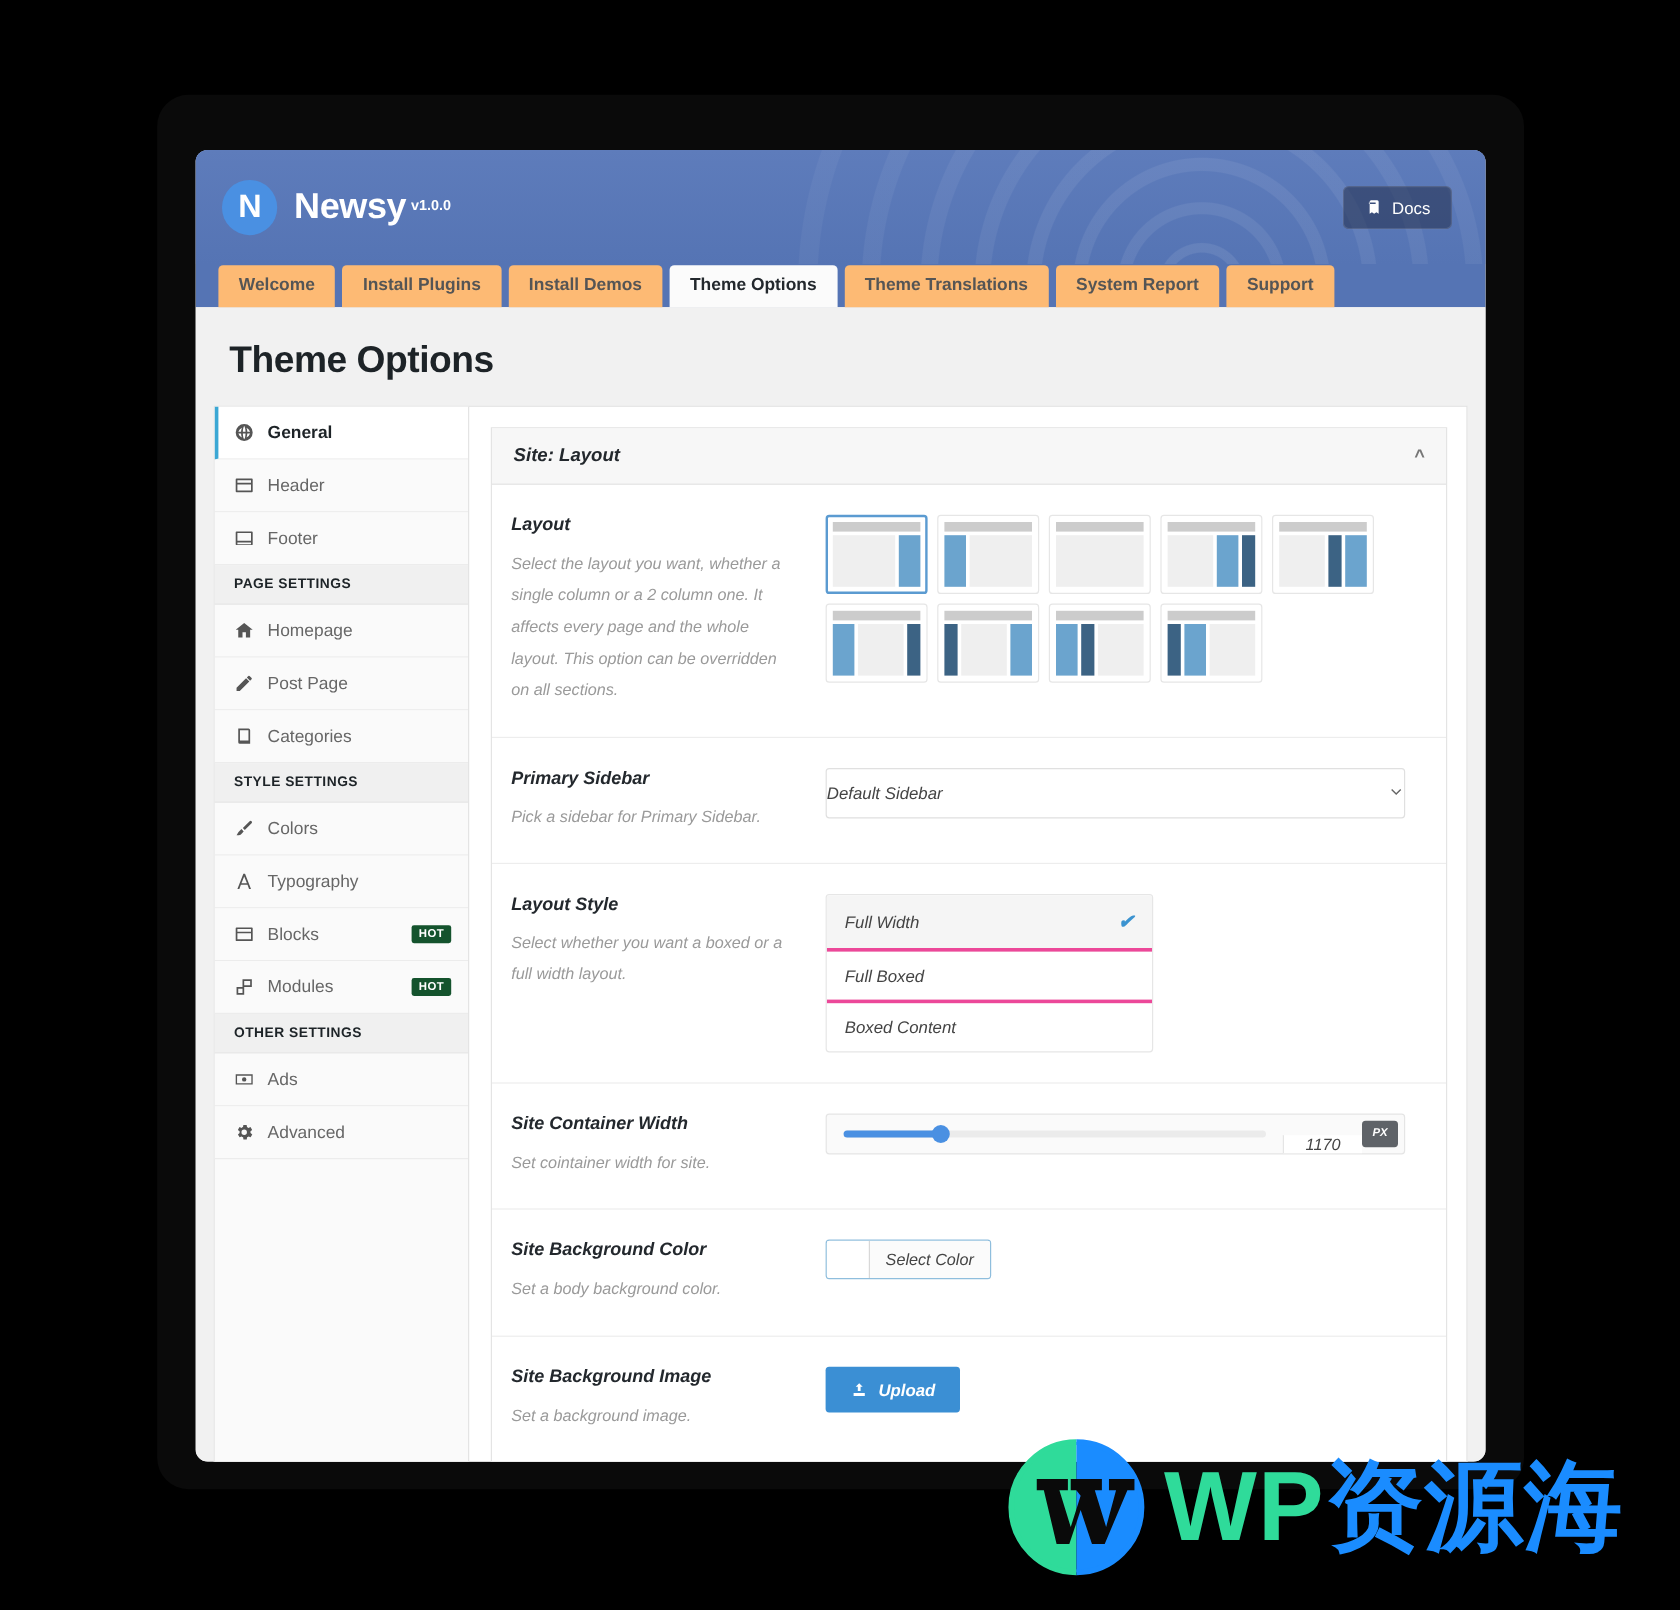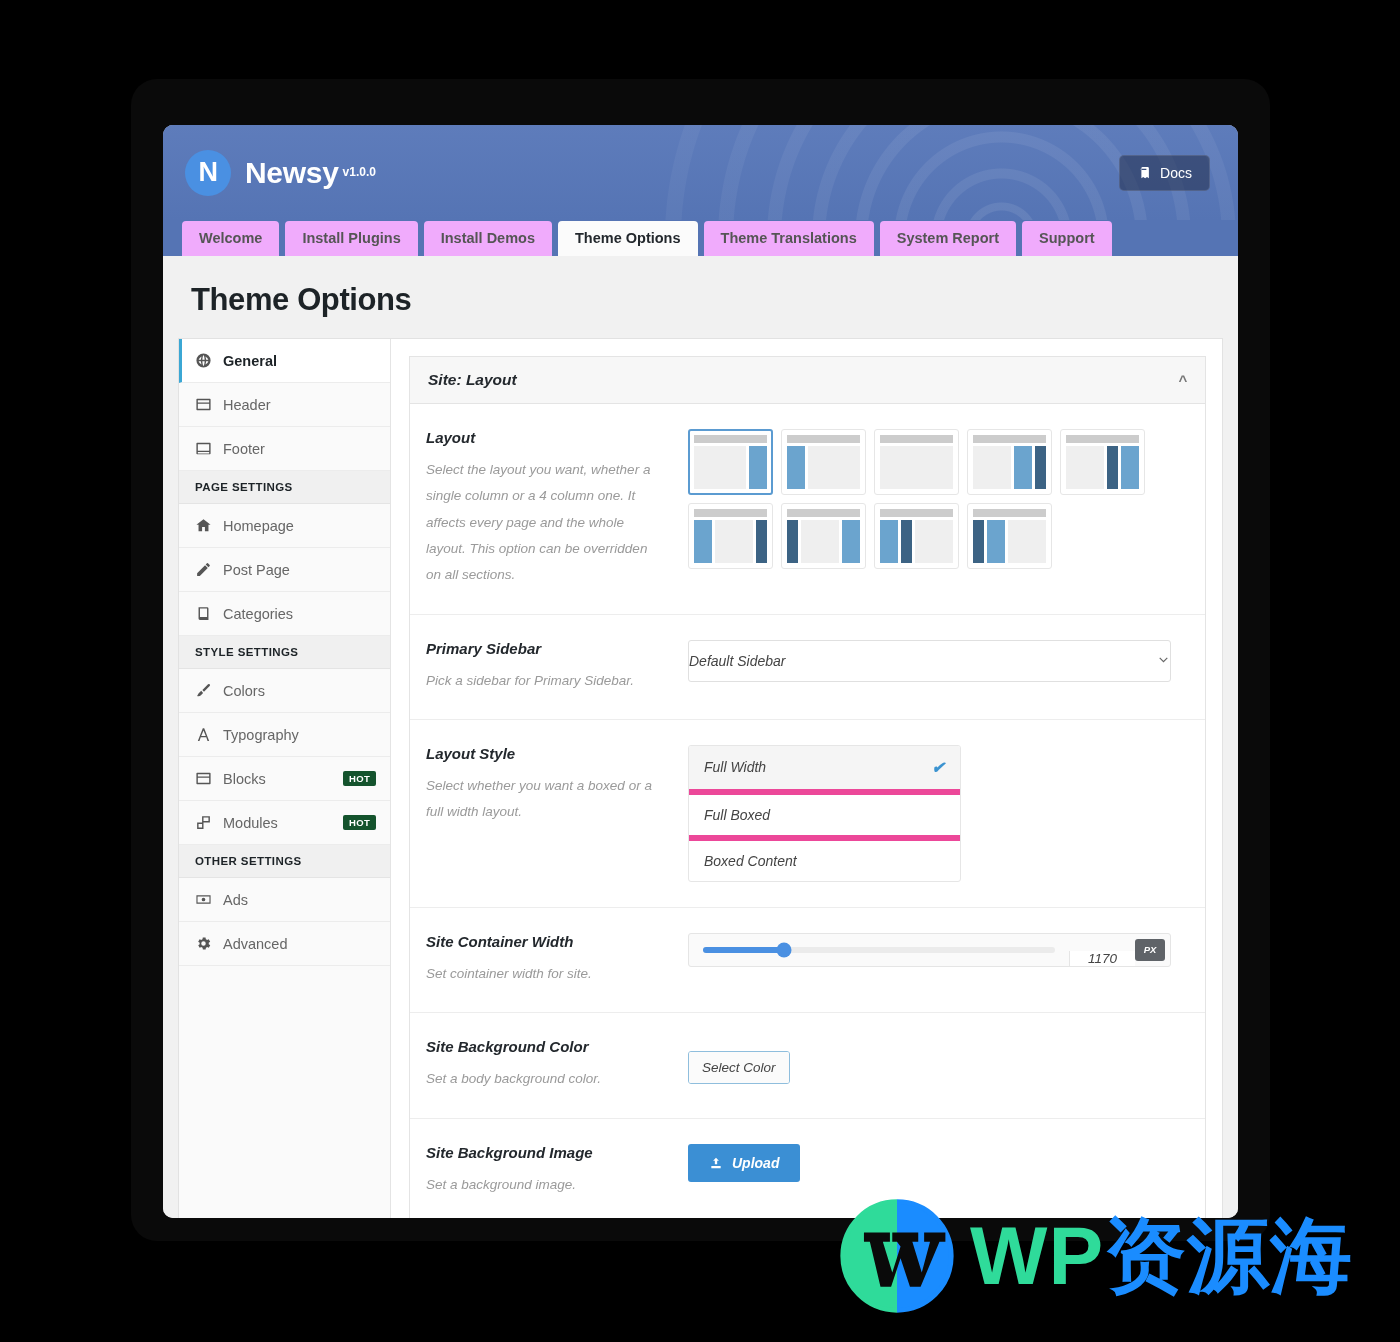--- a/index.html
+++ b/index.html
@@ -78,21 +78,21 @@
   }
 
   
   .tabstrip {
     background: #5574b4;
     padding: 0 0 0 19px;
     height: 36px;
     display: flex; align-items: flex-end; gap: 6px;
   }
   .tab {
-    background: #f0abfc;
+    background: #fdba74;
     color: #555;
     font-size: 14.5px; font-weight: bold;
     padding: 8px 17px 9px;
     border-radius: 4px 4px 0 0;
     cursor: pointer;
     line-height: 1.25;
     white-space: nowrap;
   }
   .tab.active { background: #fbfbfb; color: #23282d; }
 
@@ -218,21 +218,21 @@
   
   .radio-list {
     width: 273px;
     border: 1px solid #e6e6e6; border-radius: 3px;
     background: #fff; overflow: hidden;
   }
   .radio-row {
     padding: 12px 15px;
     font-size: 14px; color: #444;
     display: flex; align-items: center;
-    border-bottom: 6px solid #ec4899;
+    border-bottom: 3px solid #ec4899;
     cursor: pointer;
   }
   .radio-row:last-child { border-bottom: none; }
   .radio-row.selected { background: #f5f5f5; }
   .check { margin-left: auto; color: #3b93d0; font-size: 16px; font-weight: bold; }
 
   
   .slider-wrap {
     display: flex; align-items: stretch;
     border: 1px solid #e5e5e5; border-radius: 3px;
@@ -269,21 +269,21 @@
     border-radius: 3px;
     display: flex; align-items: center; justify-content: center;
     font-size: 9.5px; font-weight: bold;
     cursor: pointer;
   }
 
   
   .color-picker {
     display: inline-flex; align-items: stretch;
     border: 1px solid #8fbedd; border-radius: 3px;
-    overflow: hidden; cursor: pointer; flex-direction: column;
+    overflow: hidden; cursor: pointer;
   }
   .color-swatch { width: 36px; background: #fff; border-right: 1px solid #d8d8d8; }
   .color-label {
     padding: 8px 13px; background: #fbfbfb;
     font-size: 13.5px; color: #444;
   }
 
   
   .upload-btn {
     background: #3b8fd4; color: #fff;
@@ -487,21 +487,21 @@
           <div class="section-card">
 
             <div class="section-head">
               <span>Site: Layout</span>
               <span class="chev">^</span>
             </div>
 
             <div class="field">
               <div class="field-label">
                 <div class="field-title">Layout</div>
-                <div class="field-desc">Select the layout you want, whether a single column or a 4 column one. It affects every page and the whole layout. This option can be overridden on all sections.</div>
+                <div class="field-desc">Select the layout you want, whether a single column or a 2 column one. It affects every page and the whole layout. This option can be overridden on all sections.</div>
               </div>
               <div class="field-control">
                 <div class="thumb-grid">
                   <div class="thumb selected">
                     <div class="thumb-inner">
                         <div class="thumb-bar"></div>
                         <div class="thumb-cols">
                           <div class="tc-main"></div>
                           <div class="tc-side"></div>
                         </div>

